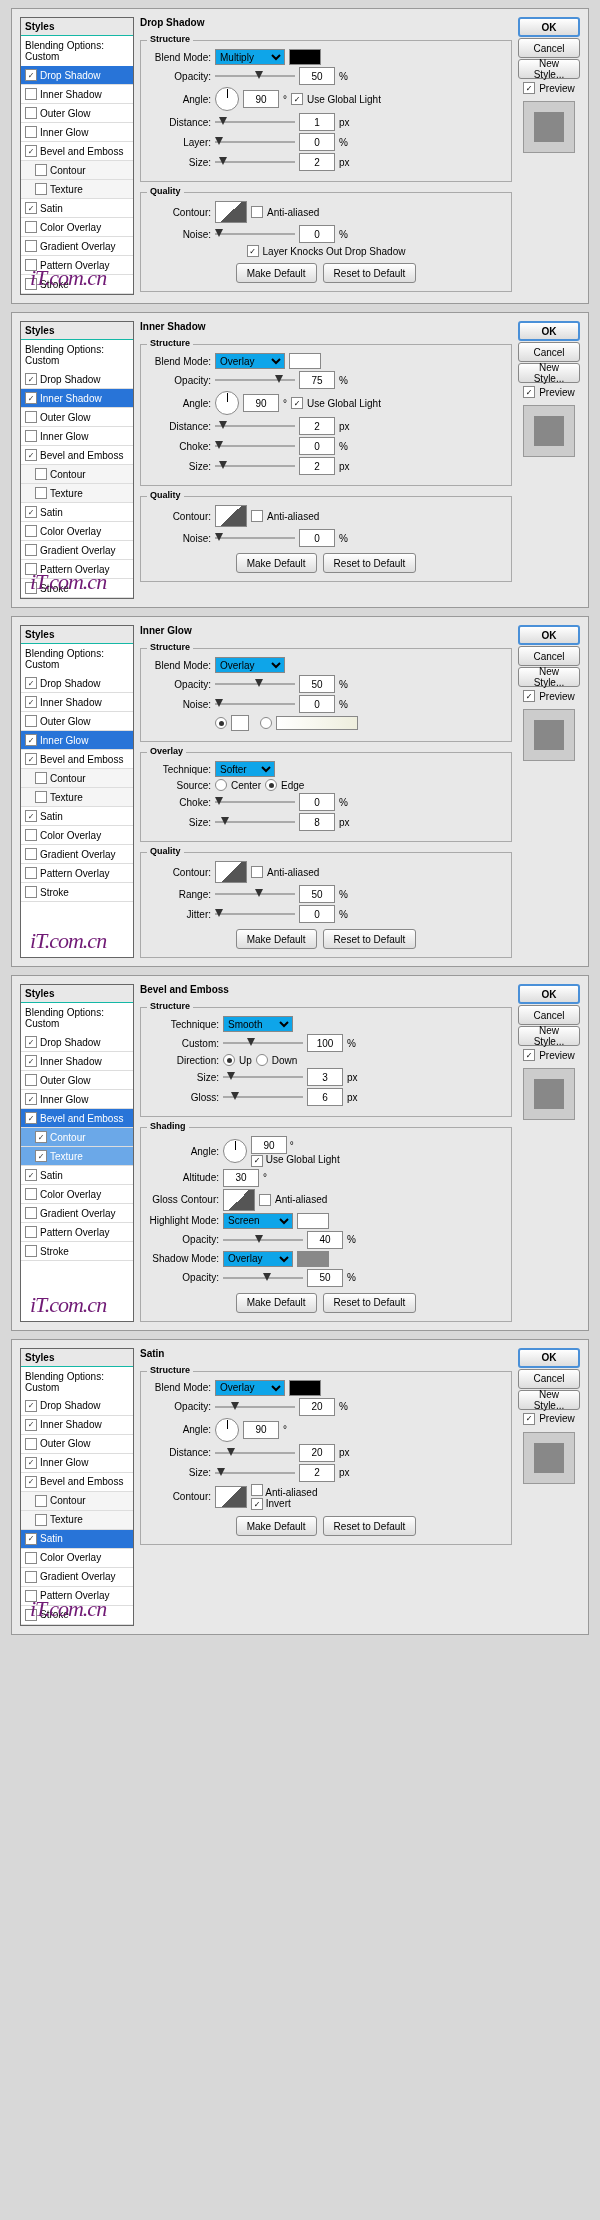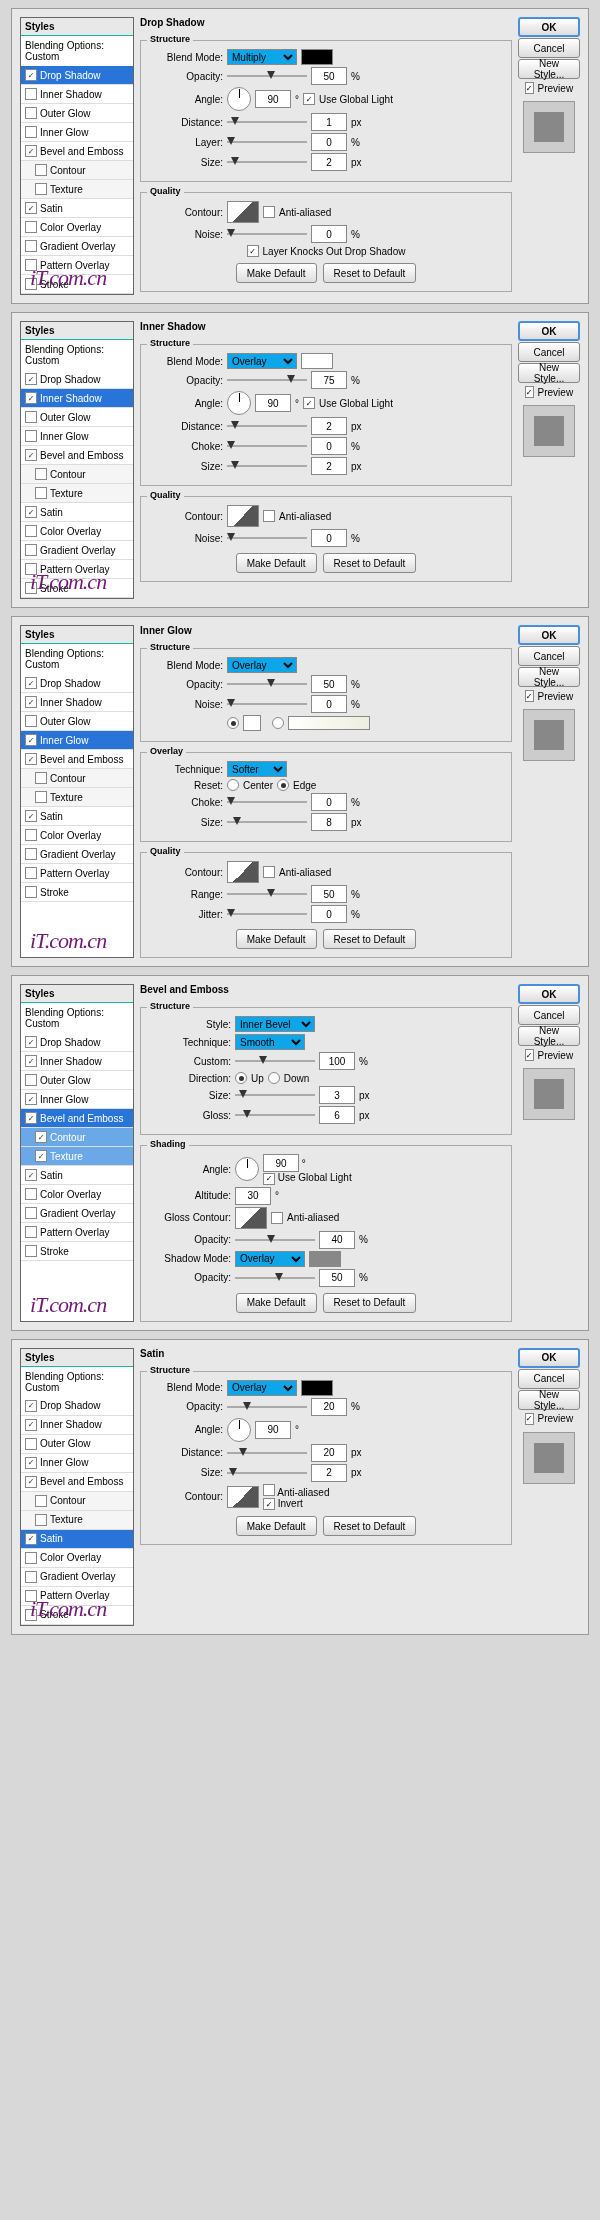--- a/index.html
+++ b/index.html
@@ -8,21 +8,21 @@
 .styles-header{background:#e8e8e8;border-bottom:1px solid #14b8a6;padding:3px 4px;font-weight:bold}
 .style-item{padding:3px 4px;display:flex;align-items:center;gap:3px;border-bottom:1px solid #ddd}
 .style-item.sel{background:#2874d8;color:#fff}
 .style-item.sub{padding-left:14px;background:#f5f5f5}
 .style-item.sub.sel{background:#6ba8e8;color:#fff}
 .style-item .cb{width:10px;height:10px;border:1px solid #888;background:#fff;display:inline-flex;align-items:center;justify-content:center;font-size:8px;color:#333}
 .middle{flex:1;display:flex;flex-direction:column;gap:4px}
 .group{border:1px solid #aaa;padding:6px 8px 8px;position:relative;margin-top:6px}
 .group-title{position:absolute;top:-7px;left:6px;background:#e8e8e8;padding:0 3px;font-weight:bold;font-size:9px}
 .section-title{font-weight:bold;font-size:10px;margin-bottom:2px}
-.row{display:flex;align-items:center;gap:4px;margin:2px 12px;font-size:10px}
+.row{display:flex;align-items:center;gap:4px;margin:2px 0;font-size:10px}
 .row label{width:62px;text-align:right}
 select{font-size:10px;height:16px;border:1px solid #888;background:#0ea5e9}
 input[type=text]{width:30px;height:14px;border:1px solid #888;text-align:center;font-size:10px}
 .slider{width:80px;height:10px;position:relative}
 .slider::before{content:"";position:absolute;top:4px;left:0;right:0;height:2px;background:#aaa}
 .slider-thumb{position:absolute;top:0;width:0;height:0;border-left:4px solid transparent;border-right:4px solid transparent;border-top:8px solid #333}
 .dial{width:22px;height:22px;border:1px solid #888;border-radius:50%;position:relative;background:#fff}
 .dial::after{content:"";position:absolute;width:1px;height:9px;background:#000;left:50%;top:1px;transform-origin:bottom}
 .swatch{width:30px;height:14px;border:1px solid #888;background:#000}
 .swatch.white{background:#fff}
@@ -312,21 +312,21 @@
               <div class="slider-thumb" style="left:0%"></div>
             </div> <input type="text" value="0" style=""> %</div>
   <div class="row"><label></label><span class="radio on"></span> <div class="swatch white" style="width:16px"></div> &nbsp;<span class="radio"></span> <div class="gradient"></div></div>
         </div>
   <div class="group">
           <div class="group-title">Overlay</div>
   <div class="row">
             <label style="">Technique:</label>
             <select style="width:60px"><option>Softer</option></select>
           </div>
-  <div class="row"><label style="">Reset:</label><span class="radio"></span> Center <span class="radio on"></span> Edge</div>
+  <div class="row"><label style="">Source:</label><span class="radio"></span> Center <span class="radio on"></span> Edge</div>
   <div class="row"><label style="">Choke:</label><div class="slider">
               <div class="slider-thumb" style="left:0%"></div>
             </div> <input type="text" value="0" style=""> %</div>
   <div class="row"><label style="">Size:</label><div class="slider">
               <div class="slider-thumb" style="left:8%"></div>
             </div> <input type="text" value="8" style=""> px</div>
         </div>
   <div class="group">
           <div class="group-title">Quality</div>
   <div class="row"><label style="">Contour:</label><div class="contour"></div> <span class="cb-inline"></span> Anti-aliased</div>
@@ -402,24 +402,20 @@
         <div class="style-item">
           <span class="cb"></span>
           <span>Stroke</span>
         </div>
         <div style="flex:1"></div>
       </div>
       <div class="middle">
         <div class="section-title">Bevel and Emboss</div>
         <div class="group">
           <div class="group-title">Structure</div>
-  <div class="row">
-            <label style="width:70px">Style:</label>
-            <select style="width:80px"><option>Inner Bevel</option></select>
-          </div>
   <div class="row">
             <label style="width:70px">Technique:</label>
             <select style="width:70px"><option>Smooth</option></select>
           </div>
   <div class="row"><label style="width:70px">Custom:</label><div class="slider">
               <div class="slider-thumb" style="left:30%"></div>
             </div> <input type="text" value="100" style=""> %</div>
   <div class="row"><label style="width:70px">Direction:</label><span class="radio on"></span> Up <span class="radio"></span> Down</div>
   <div class="row"><label style="width:70px">Size:</label><div class="slider">
               <div class="slider-thumb" style="left:5%"></div>
@@ -430,20 +426,25 @@
         </div>
   <div class="group">
           <div class="group-title">Shading</div>
   <div class="row">
             <label style="width:70px">Angle:</label>
             <div class="dial"></div> 
             <div style="display:inline-block"><input type="text" value="90" style=""> °<br><span class="cb-inline">✓</span> Use Global Light</div>
           </div>
   <div class="row"><label style="width:70px">Altitude:</label><input type="text" value="30" style=""> °</div>
   <div class="row"><label style="width:70px">Gloss Contour:</label><div class="contour"></div> <span class="cb-inline"></span> Anti-aliased</div>
+  <div class="row">
+            <label style="width:70px">Highlight Mode:</label>
+            <select style="width:70px"><option>Screen</option></select> 
+            <div class="swatch white"></div>
+          </div>
   <div class="row"><label style="width:70px">Opacity:</label><div class="slider">
               <div class="slider-thumb" style="left:40%"></div>
             </div> <input type="text" value="40" style=""> %</div>
   <div class="row">
             <label style="width:70px">Shadow Mode:</label>
             <select style="width:70px"><option>Overlay</option></select> 
             <div class="swatch gray"></div>
           </div>
   <div class="row"><label style="width:70px">Opacity:</label><div class="slider">
               <div class="slider-thumb" style="left:50%"></div>

